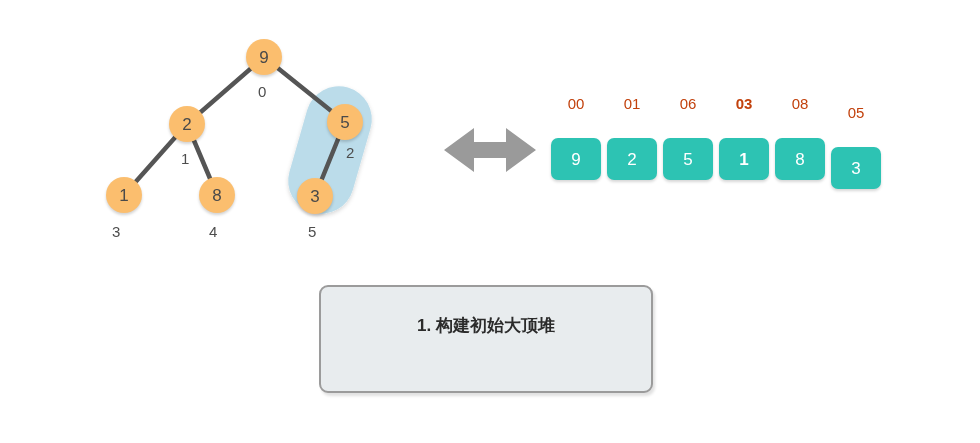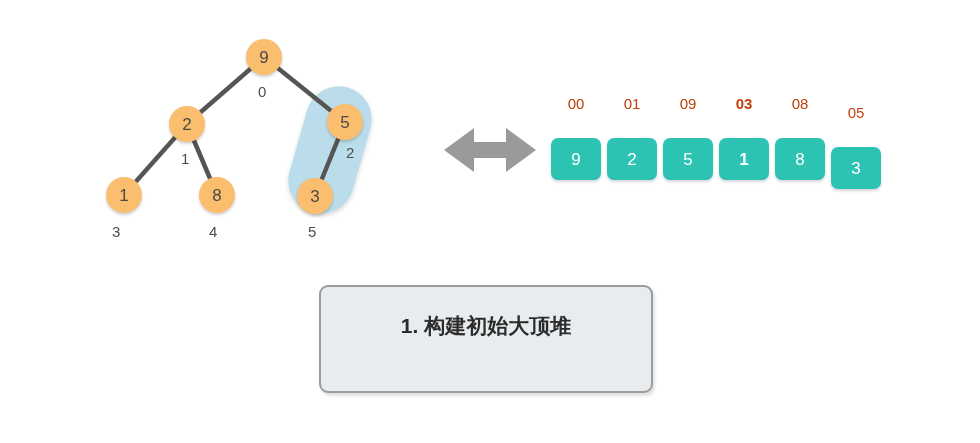--- a/index.html
+++ b/index.html
@@ -100,21 +100,21 @@
     border: 2px solid #9B9B9B;
     border-radius: 9px;
     box-shadow: 2px 3px 3px rgba(0,0,0,0.12);
     display: flex;
     flex-direction: column;
     align-items: center;
     justify-content: center;
   }
   #caption-title {
     color: #2b2b2b;
-    font-size: 21px;
+    font-size: 17px;
     font-weight: bold;
     line-height: 1;
     margin-bottom: 28px;
   }
   #caption-sub {
     color: #2b2b2b;
     font-size: 19px;
     line-height: 1;
   }
 </style>
@@ -187,21 +187,21 @@
   <div id="array-area">
     <div class="arr-col" style="left:0px;">
       <div class="arr-idx">00</div>
       <div class="arr-cell">9</div>
     </div>
     <div class="arr-col" style="left:56px;">
       <div class="arr-idx">01</div>
       <div class="arr-cell">2</div>
     </div>
     <div class="arr-col" style="left:112px;">
-      <div class="arr-idx">09</div>
+      <div class="arr-idx">06</div>
       <div class="arr-cell">5</div>
     </div>
     <div class="arr-col" style="left:168px;font-weight:bold;">
       <div class="arr-idx">03</div>
       <div class="arr-cell">1</div>
     </div>
     <div class="arr-col" style="left:224px;">
       <div class="arr-idx">08</div>
       <div class="arr-cell">8</div>
     </div>

